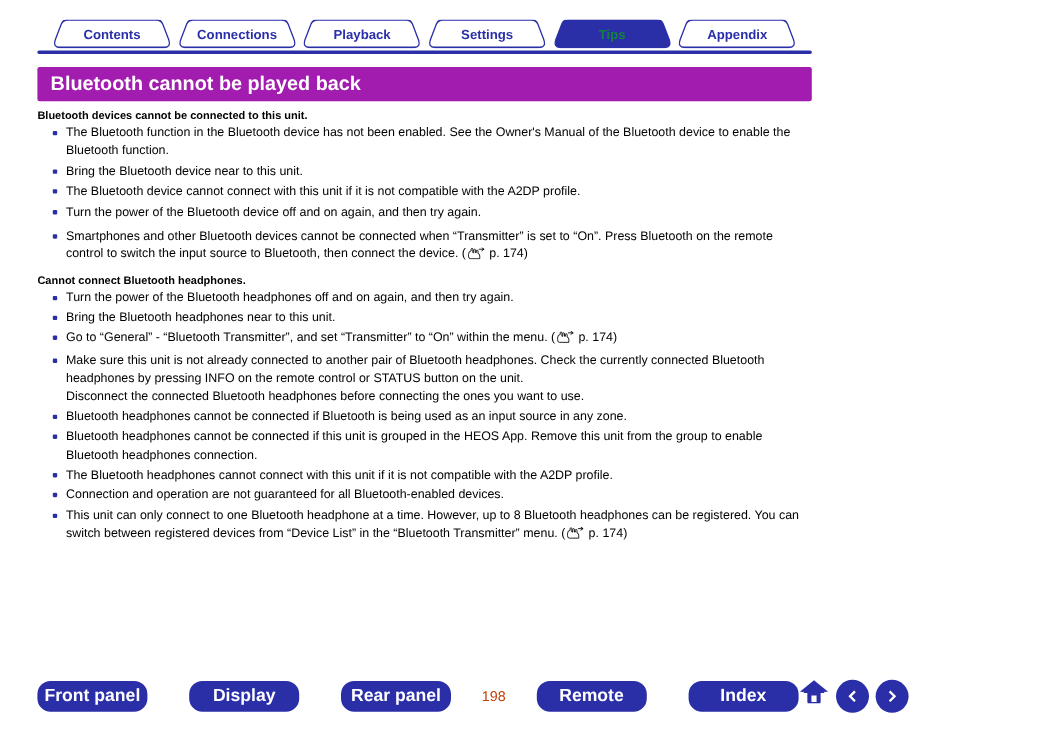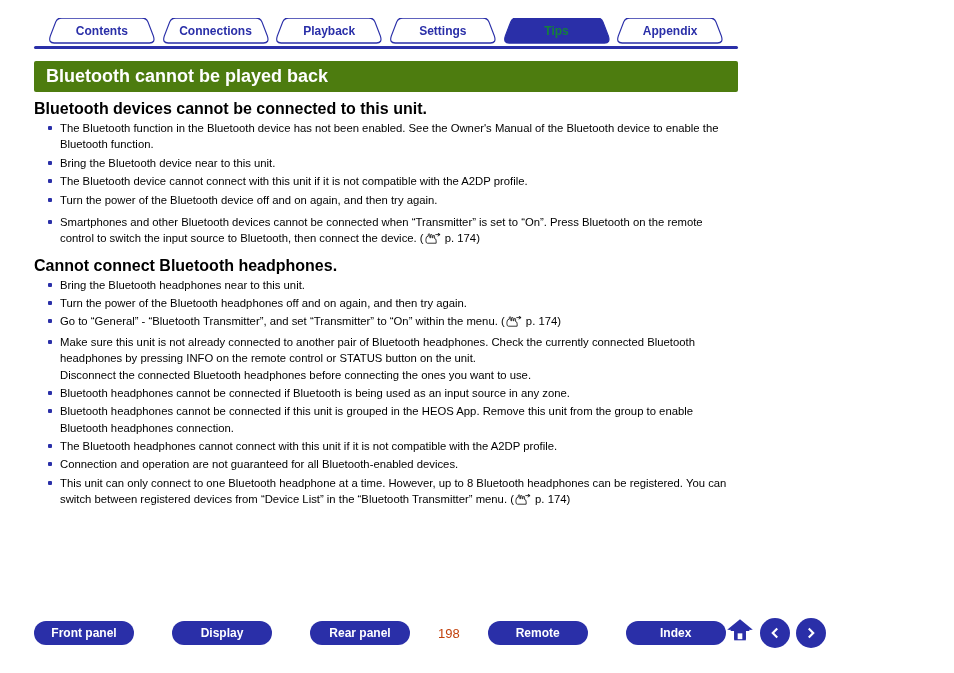--- a/index.html
+++ b/index.html
@@ -5,30 +5,30 @@
   html,body{margin:0;padding:0;background:#fff;font-family:Arial,Helvetica,sans-serif;color:#000;}
   .page{width:772px;height:673px;position:relative;box-sizing:border-box;padding:18px 34px 0 34px;}
   
   .tabs{display:flex;gap:6px;margin:0 14px 2px 14px;}
   .tab{flex:1;position:relative;height:26px;}
   .tab svg{position:absolute;inset:0;width:100%;height:100%;}
   .tab .label{position:absolute;inset:0;display:flex;align-items:center;justify-content:center;font-size:12px;font-weight:bold;color:#2a2fa8;}
   .tab.active .label{color:#15803d;}
   .hr{height:3px;background:#2a2fa8;margin:0 0 12px 0;border-radius:2px;}
   
-  .section-title{background:#4d7c0f;color:#fff;font-weight:bold;font-size:18px;padding:5px 12px;border-radius:2px;margin:0 0 8px 0;}
+  .section-title{background:#a21caf;color:#fff;font-weight:bold;font-size:18px;padding:5px 12px;border-radius:2px;margin:0 0 8px 0;}
   
-  .subhead{font-size:16px;font-weight:bold;margin:8px 0 2px 0;}
+  .subhead{font-size:10px;font-weight:bold;margin:8px 0 2px 0;}
   ul.items{margin:2px 0 6px 0;padding:0 0 0 26px;}
   ul.items li{font-size:11.3px;line-height:1.45;margin:2px 0;list-style:none;position:relative;}
   ul.items li::before{content:"";position:absolute;left:-12px;top:6px;width:4px;height:4px;background:#2a2fa8;border-radius:1px;}
   .link-icon{display:inline-block;vertical-align:-2px;margin:0 1px;}
   
   .bottom{position:absolute;left:34px;right:34px;bottom:24px;display:flex;align-items:center;}
-  .pill{background:#2a2fa8;color:#fff;font-weight:bold;font-size:12px;text-align:center;padding:5px 0;width:100px;border-radius:12px;}
+  .pill{background:#2a2fa8;color:#fff;font-weight:bold;font-size:16px;text-align:center;padding:5px 0;width:100px;border-radius:12px;}
   .pill-wrap{display:flex;align-items:center;gap:38px;}
   .pagenum{font-size:13px;color:#c2410c;margin:0 28px;}
   .nav-icons{margin-left:auto;display:flex;align-items:center;gap:6px;}
   .nav-circle{width:30px;height:30px;border-radius:50%;background:#2a2fa8;display:flex;align-items:center;justify-content:center;}
   .nav-circle svg{width:18px;height:18px;}
   .home svg{width:28px;height:28px;}
 </style>
 </head>
 <body>
 
@@ -84,22 +84,22 @@
         <li>Turn the power of the Bluetooth device off and on again, and then try again.</li>
       </ul>
       <ul class="items">
         <li>Smartphones and other Bluetooth devices cannot be connected when “Transmitter” is set to “On”. Press Bluetooth on the remote control to switch the input source to Bluetooth, then connect the device.  (<span class="link-icon"><svg width="16" height="11" viewBox="0 0 20 14">
               <path fill="none" stroke="#000" stroke-width="1" d="M1,8 Q1,4 4,4 L4,2 Q4,1 5,1 Q6,1 6,2 L6,6 L7,6 L7,3 Q7,2 8,2 Q9,2 9,3 L9,6 L10,6 L10,4 Q10,3 11,3 Q12,3 12,4 L12,7 Q14,7 14,10 L14,13 L3,13 Q1,13 1,10 Z"></path>
               <path fill="none" stroke="#000" stroke-width="1" d="M13,2 L19,2 M19,2 L16,0 M19,2 L16,4"></path>
             </svg></span> p. 174)</li>
       </ul>
       <div class="subhead">Cannot connect Bluetooth headphones.</div>
       <ul class="items">
+        <li>Turn the power of the Bluetooth headphones off and on again, and then try again.</li>
         <li>Bring the Bluetooth headphones near to this unit.</li>
-        <li>Turn the power of the Bluetooth headphones off and on again, and then try again.</li>
         <li>Go to “General” - “Bluetooth Transmitter”, and set “Transmitter” to “On” within the menu.  (<span class="link-icon"><svg width="16" height="11" viewBox="0 0 20 14">
               <path fill="none" stroke="#000" stroke-width="1" d="M1,8 Q1,4 4,4 L4,2 Q4,1 5,1 Q6,1 6,2 L6,6 L7,6 L7,3 Q7,2 8,2 Q9,2 9,3 L9,6 L10,6 L10,4 Q10,3 11,3 Q12,3 12,4 L12,7 Q14,7 14,10 L14,13 L3,13 Q1,13 1,10 Z"></path>
               <path fill="none" stroke="#000" stroke-width="1" d="M13,2 L19,2 M19,2 L16,0 M19,2 L16,4"></path>
             </svg></span> p. 174)</li>
         <li>Make sure this unit is not already connected to another pair of Bluetooth headphones. Check the currently connected Bluetooth headphones by pressing INFO on the remote control or STATUS button on the unit.<br>Disconnect the connected Bluetooth headphones before connecting the ones you want to use.</li>
         <li>Bluetooth headphones cannot be connected if Bluetooth is being used as an input source in any zone.</li>
         <li>Bluetooth headphones cannot be connected if this unit is grouped in the HEOS App. Remove this unit from the group to enable Bluetooth headphones connection.</li>
         <li>The Bluetooth headphones cannot connect with this unit if it is not compatible with the A2DP profile.</li>
         <li>Connection and operation are not guaranteed for all Bluetooth-enabled devices.</li>
         <li>This unit can only connect to one Bluetooth headphone at a time. However, up to 8 Bluetooth headphones can be registered. You can switch between registered devices from “Device List” in the “Bluetooth Transmitter” menu.  (<span class="link-icon"><svg width="16" height="11" viewBox="0 0 20 14">

